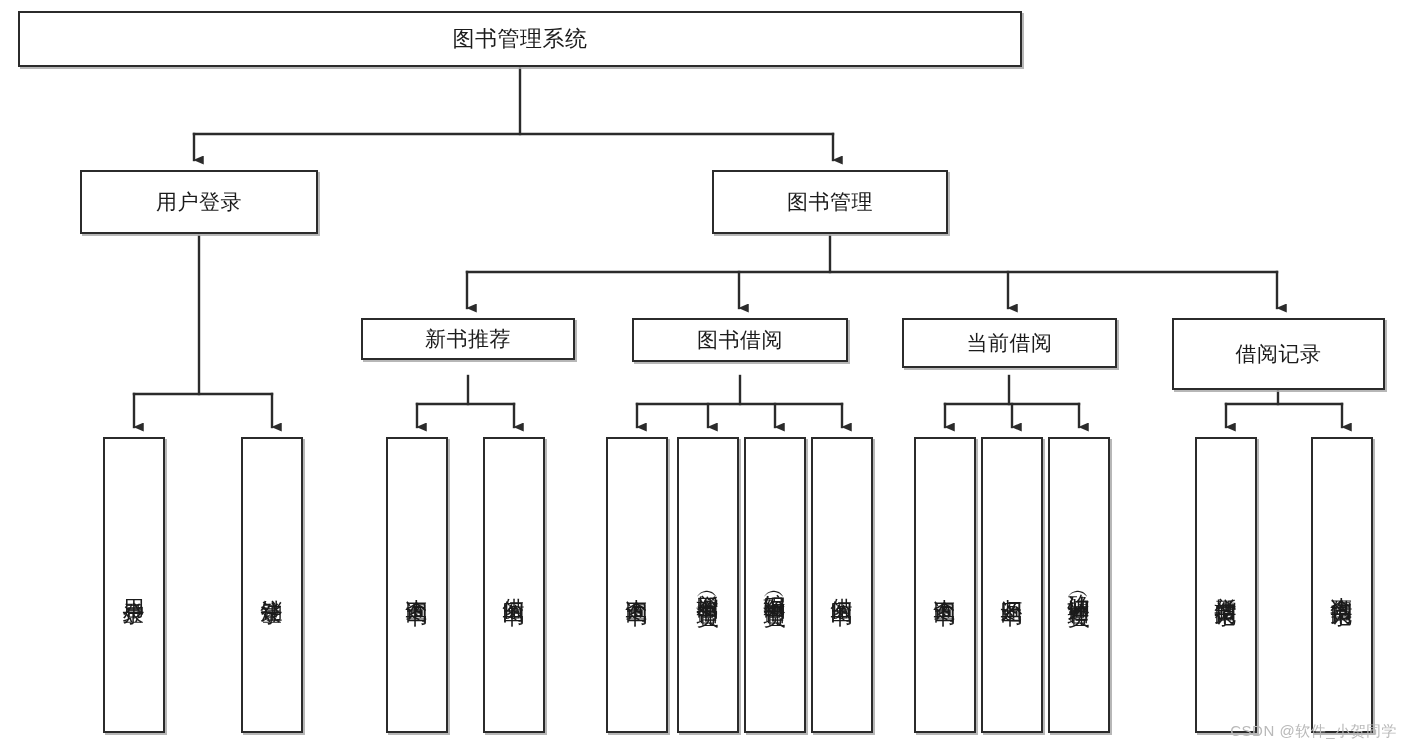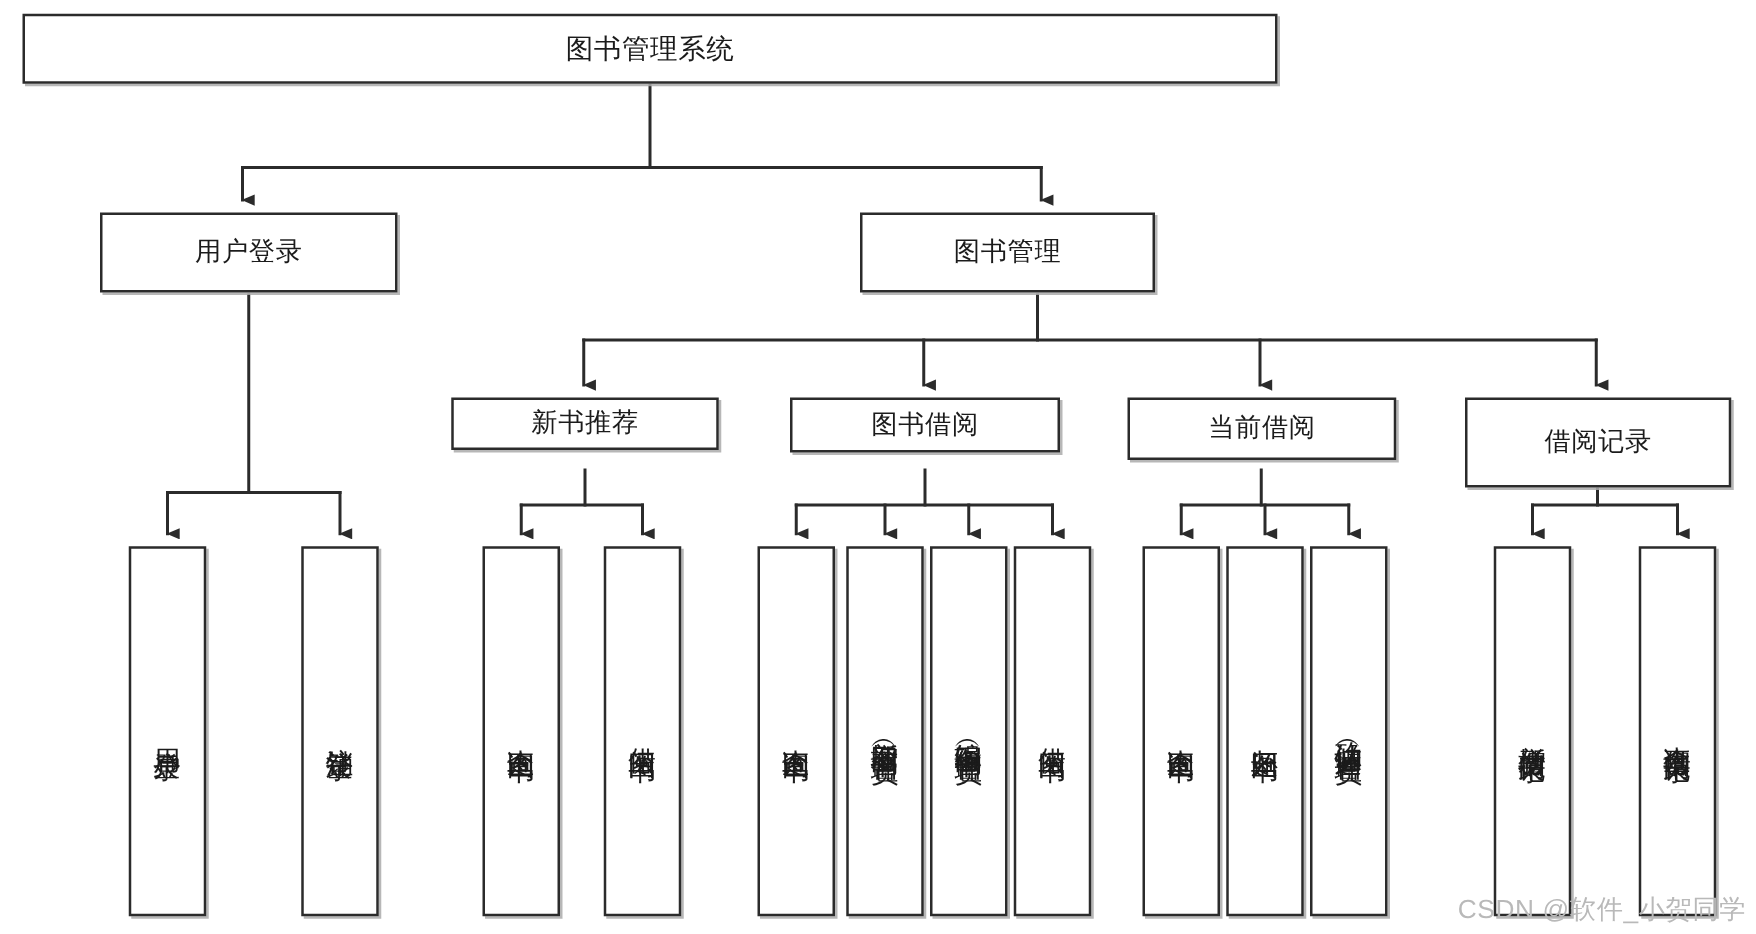--- a/index.html
+++ b/index.html
@@ -60,21 +60,21 @@
     writing-mode: vertical-rl;
     text-orientation: upright;
     font-size: 22px;
     letter-spacing: 2px;
     line-height: 1.05;
   }
   .watermark {
     position: absolute;
     right: 8px;
     bottom: 6px;
-    font-size: 21px;
+    font-size: 15px;
     color: #b9b9b9;
     letter-spacing: 0.5px;
     z-index: 5;
     white-space: nowrap;
   }
 </style>
 </head>
 <body>
 
 <div id="canvas">
@@ -130,21 +130,21 @@
   </svg>
 
   <div class="node root horiz" style="left:18px; top:11px; width:1004px; height:56px;">
     <span class="lbl">图书管理系统</span>
   </div>
 
   <div class="node horiz" style="left:80px; top:170px; width:238px; height:64px;">
     <span class="lbl">用户登录</span>
   </div>
 
-  <div class="node horiz" style="left:688px; top:170px; width:236px; height:64px;">
+  <div class="node horiz" style="left:712px; top:170px; width:236px; height:64px;">
     <span class="lbl">图书管理</span>
   </div>
 
   <div class="node horiz" style="left:361px; top:318px; width:214px; height:42px;">
     <span class="lbl">新书推荐</span>
   </div>
 
   <div class="node horiz" style="left:632px; top:318px; width:216px; height:44px;">
     <span class="lbl">图书借阅</span>
   </div>

